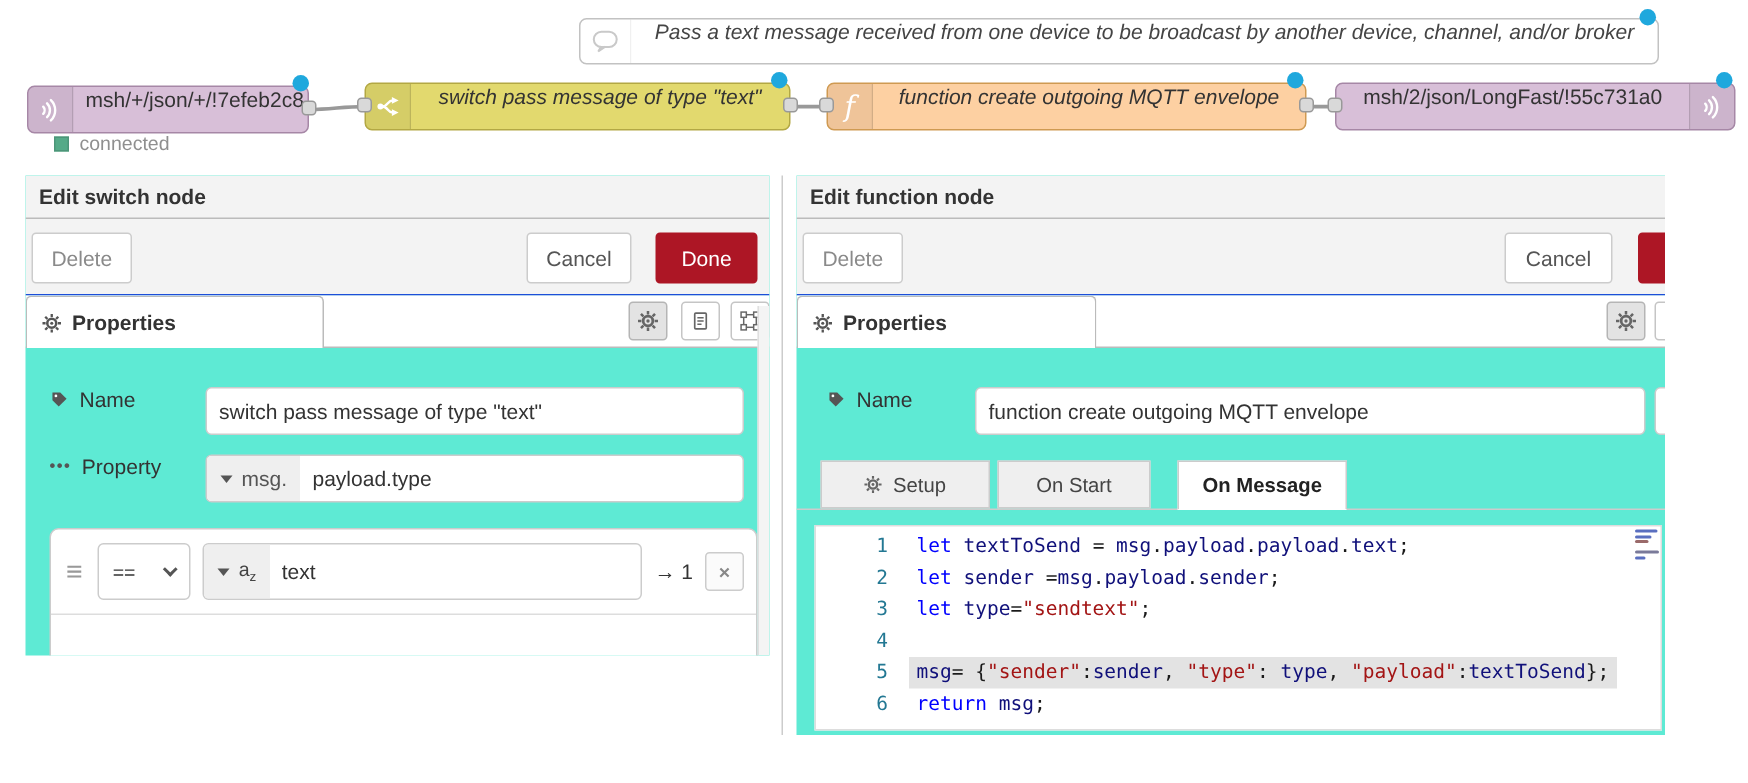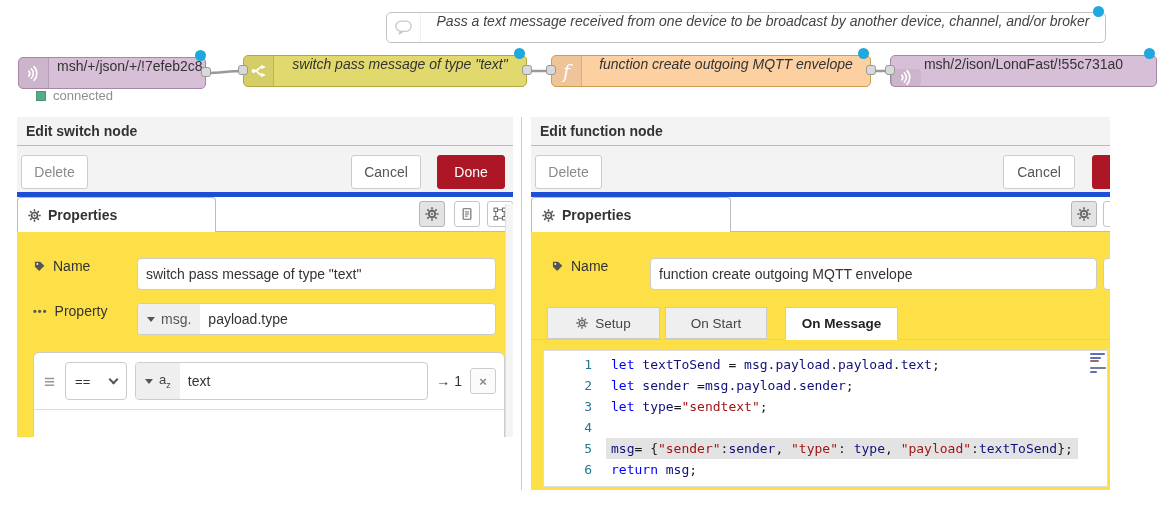--- a/index.html
+++ b/index.html
@@ -24,25 +24,25 @@
   .port { position:absolute; width:10px; height:10px; background:#d9d9d9;
           border:1px solid #999; border-radius:3px; top:50%; margin-top:-6px; z-index:2; }
   .port.in { left:-6px; } .port.out { right:-6px; }
   .changed-dot { position:absolute; width:11px; height:11px; border-radius:50%;
                  background:#1fa8dd; z-index:5; }
   .node-status { position:absolute; display:flex; align-items:center; gap:7px;
                  font-size:13px; color:#8f8f8f; }
   .status-square { width:10px; height:10px; background:#55aa88; border:1px solid #4c9579; }
 
   
-  .tray { position:absolute; background:#fde047; overflow:hidden; }
+  .tray { position:absolute; background:#5eead4; overflow:hidden; }
   .tray-header { height:29px; background:#f3f3f3; border-bottom:1px solid #bbb;
                  font-weight:bold; font-size:14px; color:#333; display:flex;
                  align-items:center; padding-left:9px; }
-  .btnbar { height:51px; background:#f3f3f3; border-bottom:5px solid #1d4ed8; position:relative;text-decoration:underline; }
+  .btnbar { height:51px; background:#f3f3f3; border-bottom:1px solid #1d4ed8; position:relative;text-decoration:underline; }
   .btn { position:absolute; top:9px; height:34px; background:#fff; border:1px solid #ccc;
          border-radius:3px; font-size:14px; color:#555; display:flex; align-items:center;
          justify-content:center; cursor:pointer; }
   .btn.delete { color:#8a8a8a; }
   .btn.red { background:#AD1625; border-color:#AD1625; color:#fff; }
   .tabbar { height:35px; position:relative; border-bottom:1px solid #bbb; background:#fff; }
   .tab-active { position:absolute; left:0; top:0; height:35px; background:#fff;
                 border:1px solid #bbb; border-bottom:none; border-radius:4px 4px 0 0;
                 display:flex; align-items:center; gap:7px; padding-left:10px;
                 font-weight:bold; font-size:14px; color:#333; z-index:2; }
@@ -198,21 +198,21 @@
   <div class="changed-dot" style="left:514px; top:48px;"></div>
 
   <div class="node node-func" style="left:551px; top:55px; width:320px;">
     <span class="port in"></span>
     <span class="iband left" style="color:#fff; font-family:'DejaVu Serif',serif; font-style:italic; font-size:19px;">f</span>
     <span class="nlabel italic">function create outgoing MQTT envelope</span>
     <span class="port out"></span>
   </div>
   <div class="changed-dot" style="left:858px; top:48px;"></div>
 
-  <div class="node node-mqtt" style="left:890px; top:55px; width:267px;flex-direction:column;">
+  <div class="node node-mqtt" style="left:890px; top:55px; width:267px;">
     <span class="port in"></span>
     <span class="nlabel">msh/2/json/LongFast/!55c731a0</span>
     <span class="iband right" style="color:#fff;">
       <svg width="17" height="17">
           <use href="#icon-radio"></use>
         </svg>
     </span>
   </div>
   <div class="changed-dot" style="left:1144px; top:48px;"></div>
 

